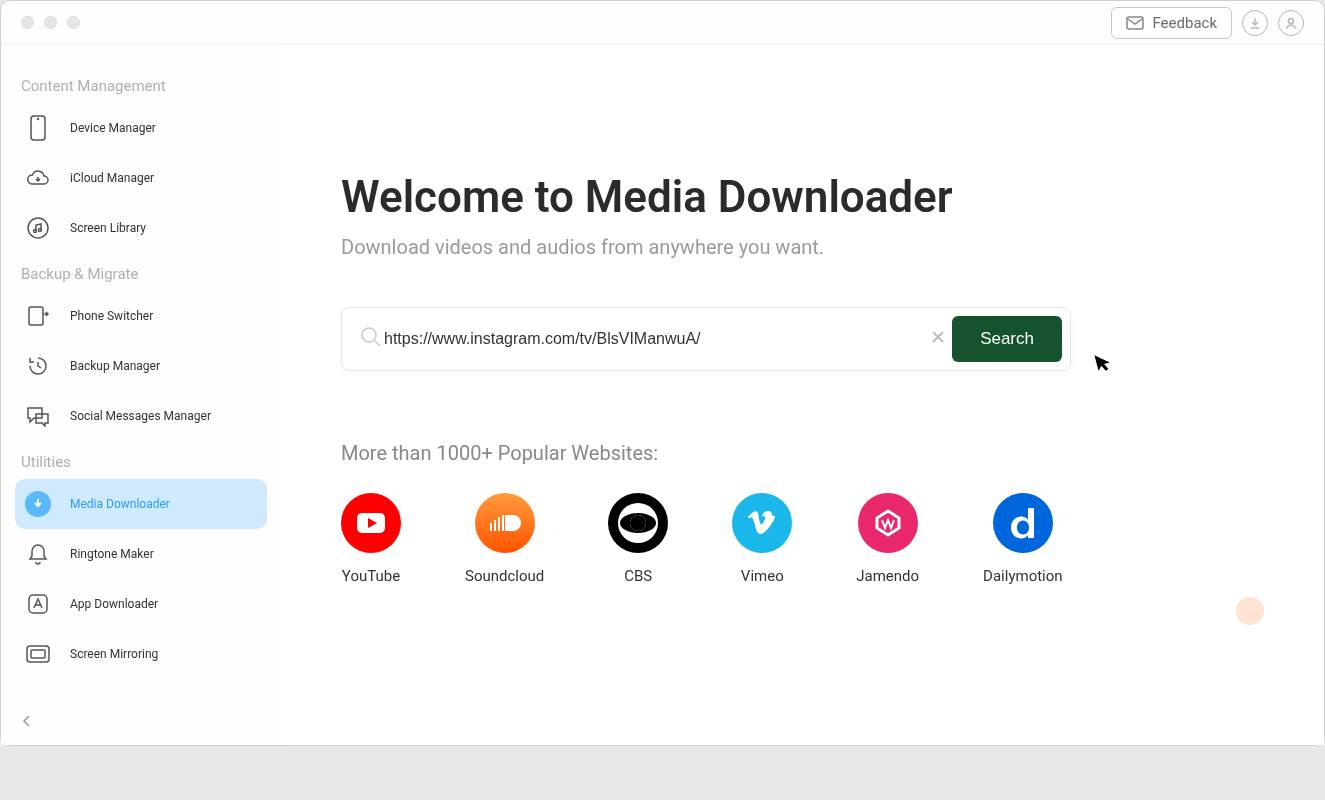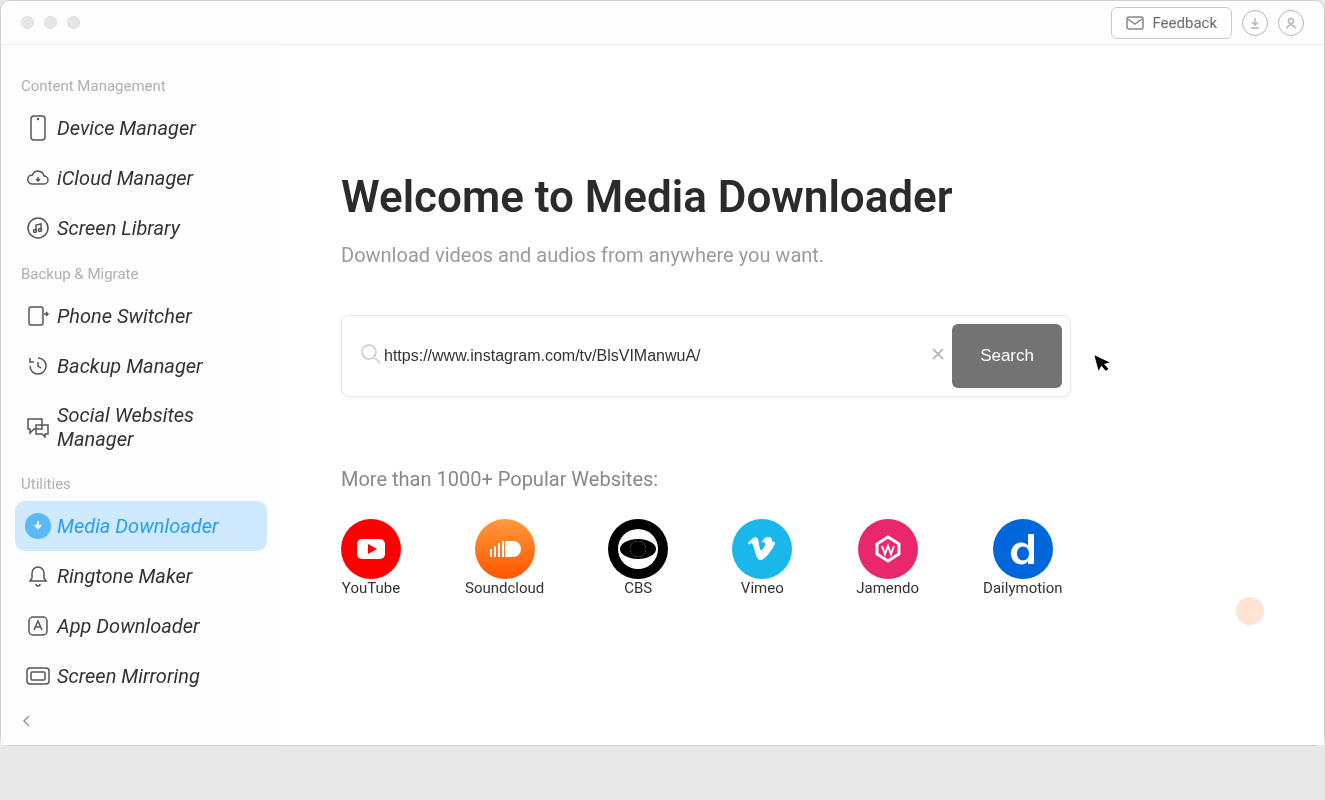--- a/index.html
+++ b/index.html
@@ -52,23 +52,23 @@
 .sidebar {
   width: 280px; padding: 20px 14px 2px 14px;
   background: #fdfdfd;
   display: flex; flex-direction: column;
 }
 .section-label {
   font-size: 15px; color: #b0b0b0;
   margin: 12px 6px 8px 6px;
 }
 .side-item {
-  display: flex; align-items: center; gap: 6px;
+  display: flex; align-items: center; gap: 19px;
   padding: 12px 10px; border-radius: 10px;
-  font-size: 20px; color: #333; cursor: pointer; font-style: italic;
+  font-size: 12px; color: #333; cursor: pointer;
 }
 .side-item.active {
   background: #cfeaff; color: #2a9df5;
 }
 .side-item.active .side-icon { color: #2a9df5; }
 .side-icon {
   width: 26px; height: 26px; color: #555;
   display: flex; align-items: center; justify-content: center;
 }
 .side-icon.circle-fill {
@@ -79,51 +79,51 @@
 }
 .main {
   flex: 1; position: relative; padding: 50px 40px 0 60px;
   background: #fff;
 }
 .hero-title {
   font-size: 44px; font-weight: 600; color: #2b2b2b;
   margin-top: 76px;
 }
 .hero-sub {
-  font-size: 20px; color: #9a9a9a; margin-top: 20px;
+  font-size: 20px; color: #9a9a9a; margin-top: 12px;
 }
 .search-wrap {
   margin-top: 48px; display: flex; align-items: center;
   border: 1px solid #e6e6e6; border-radius: 8px;
   padding: 8px 8px 8px 18px; gap: 2px;
   box-shadow: 0 2px 6px rgba(0,0,0,0.03);
   max-width: 730px;
 }
 .search-icon { color: #c8c8c8; }
 .search-input {
   flex: 1; border: none; outline: none; font-size: 16px;
   color: #333;
 }
 .clear-btn {
   color: #bbb; cursor: pointer; padding: 4px;
 }
 .search-btn {
-  background: #737373; color: #fff; border: none;
-  border-radius: 6px; padding: 22px 28px; font-size: 17px;
+  background: #14532d; color: #fff; border: none;
+  border-radius: 6px; padding: 13px 28px; font-size: 17px;
   cursor: pointer;
 }
 .sites-label {
   font-size: 20px; color: #888; margin-top: 70px;
 }
 .sites-grid {
   margin-top: 28px; display: flex; gap: 64px;
 }
 .site {
   display: flex; flex-direction: column; align-items: center;
-  cursor: pointer;
+  gap: 14px; cursor: pointer;
 }
 .site-ico {
   width: 60px; height: 60px; border-radius: 50%;
   display: flex; align-items: center; justify-content: center;
 }
 .site-label { font-size: 15px; color: #333; }
 .cursor {
   position: absolute; left: 815px; top: 307px;
   font-size: 18px; color: #000; pointer-events: none;
   transform: rotate(-15deg);
@@ -226,21 +226,21 @@
         <span>Backup Manager</span>
       </div>
 
       <div class="side-item">
         <span class="side-icon">
           <svg width="26" height="22" viewBox="0 0 26 22" fill="none" stroke="currentColor" stroke-width="1.5">
               <path d="M3 3h14v10H9l-4 4v-4H3z"></path>
               <path d="M11 9h12v9h-3v3l-3-3h-6z"></path>
             </svg>
         </span>
-        <span>Social Websites Manager</span>
+        <span>Social Messages Manager</span>
       </div>
 
       <div class="section-label">Utilities</div>
 
       <div class="side-item active">
         <span class="side-icon circle-fill">
           <svg width="14" height="14" viewBox="0 0 14 14" fill="none" stroke="#fff" stroke-width="2">
               <path d="M7 2v7M4 6l3 3 3-3"></path>
             </svg>
         </span>

